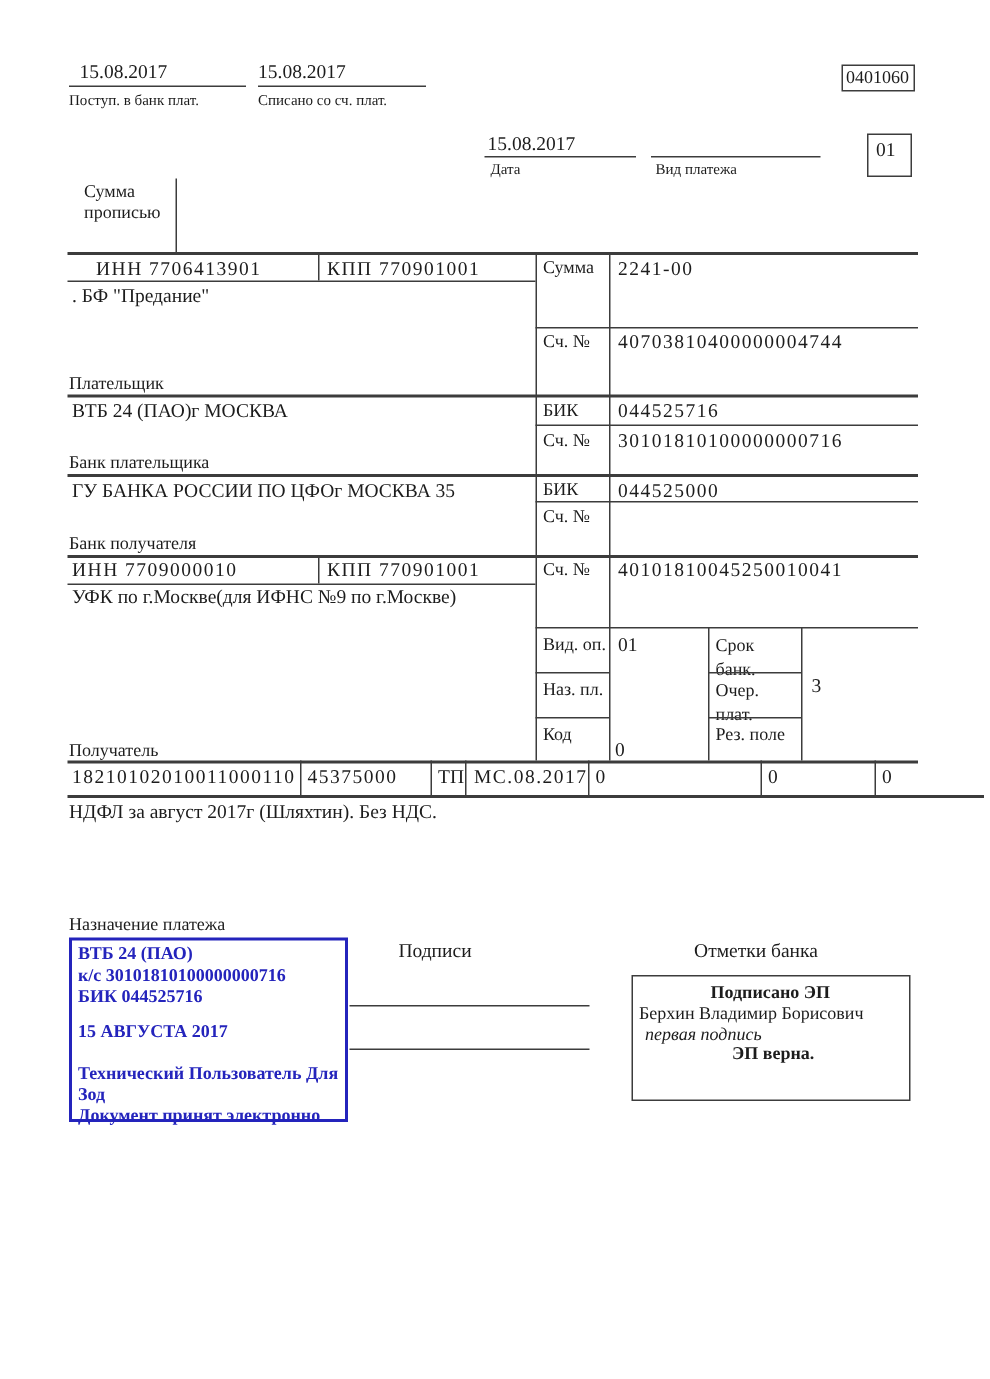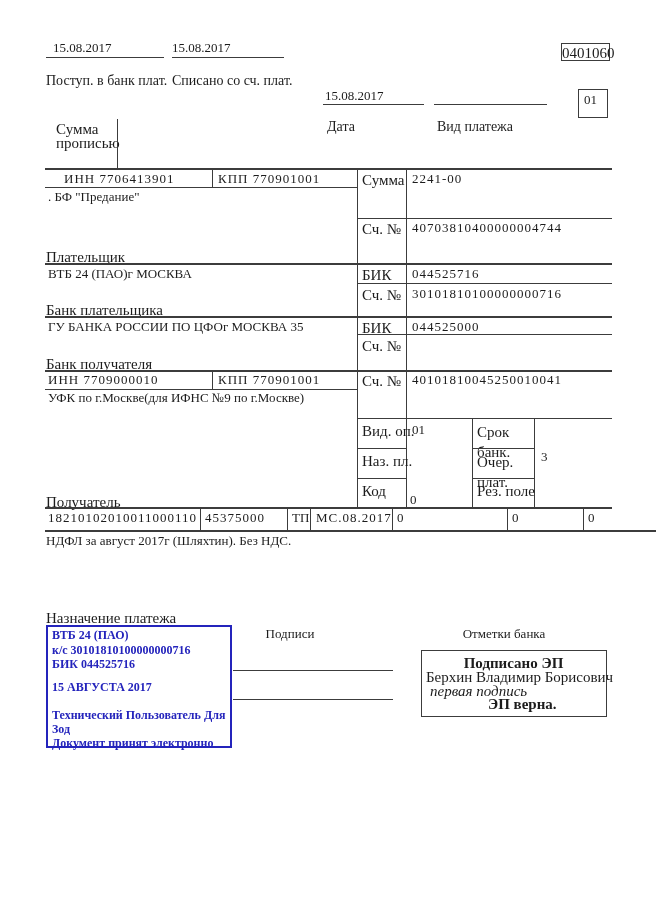--- a/index.html
+++ b/index.html
@@ -2,22 +2,22 @@
 <html style="--color-stamp_blue: #2424bc; --color-ink: #1c1c1c; --color-line: #3c3c3c;"><head>
 <meta charset="utf-8">
 <style>
   html,body { margin:0; padding:0; background:#ffffff; }
   .page {
     position:relative; width:660px; height:919px; background:#fff;
     font-family:"Liberation Serif", serif; color:var(--color-ink,#1c1c1c);
     overflow:hidden;
   }
   .t  { position:absolute; white-space:nowrap; line-height:1.15; }
-  .s8  { font-size:14px;margin-top:11px; }
-  .s12 { font-size:15px; }
+  .s8  { font-size:10px; }
+  .s12 { font-size:12px; }
   .s13 { font-size:13px;text-align:center; }
   .num { letter-spacing:1px; }
   .b  { font-weight:bold; }
   .i  { font-style:italic; }
   .ctr{ text-align:center; }
   .wrap { white-space:normal; line-height:1.3; }
   .title {
     font-family:"Liberation Sans", sans-serif; font-weight:bold;
     font-size:12.5px; letter-spacing:0.2px;
   }
@@ -153,20 +153,20 @@
     <div class="t" style="top:82px">Технический Пользователь Для</div>
     <div class="t" style="top:96px">Зод</div>
     <div class="t" style="top:110px">Документ принят электронно</div>
   </div>
 
   <div class="t s13 ctr" style="left:240px;top:627px;width:100px">Подписи</div>
   <div class="hl" style="left:233px;top:670px;width:160px"></div>
   <div class="hl" style="left:233px;top:699px;width:160px"></div>
 
   <div class="t s13 ctr" style="left:411px;top:627px;width:186px">Отметки банка</div>
-  <div class="box" style="left:421px;top:650px;width:186px;height:67px">
+  <div class="box" style="left:421px;top:650px;width:186px;height:84px">
     <div class="t s12 b ctr" style="left:0;top:4px;width:183px">Подписано ЭП</div>
     <div class="t s12" style="left:4px;top:18px">Берхин Владимир Борисович</div>
     <div class="t s12 i" style="left:8px;top:32px">первая подпись</div>
     <div class="t s12 b" style="left:66px;top:45px">ЭП верна.</div>
   </div>
 
 </div>
 
 </body></html>

